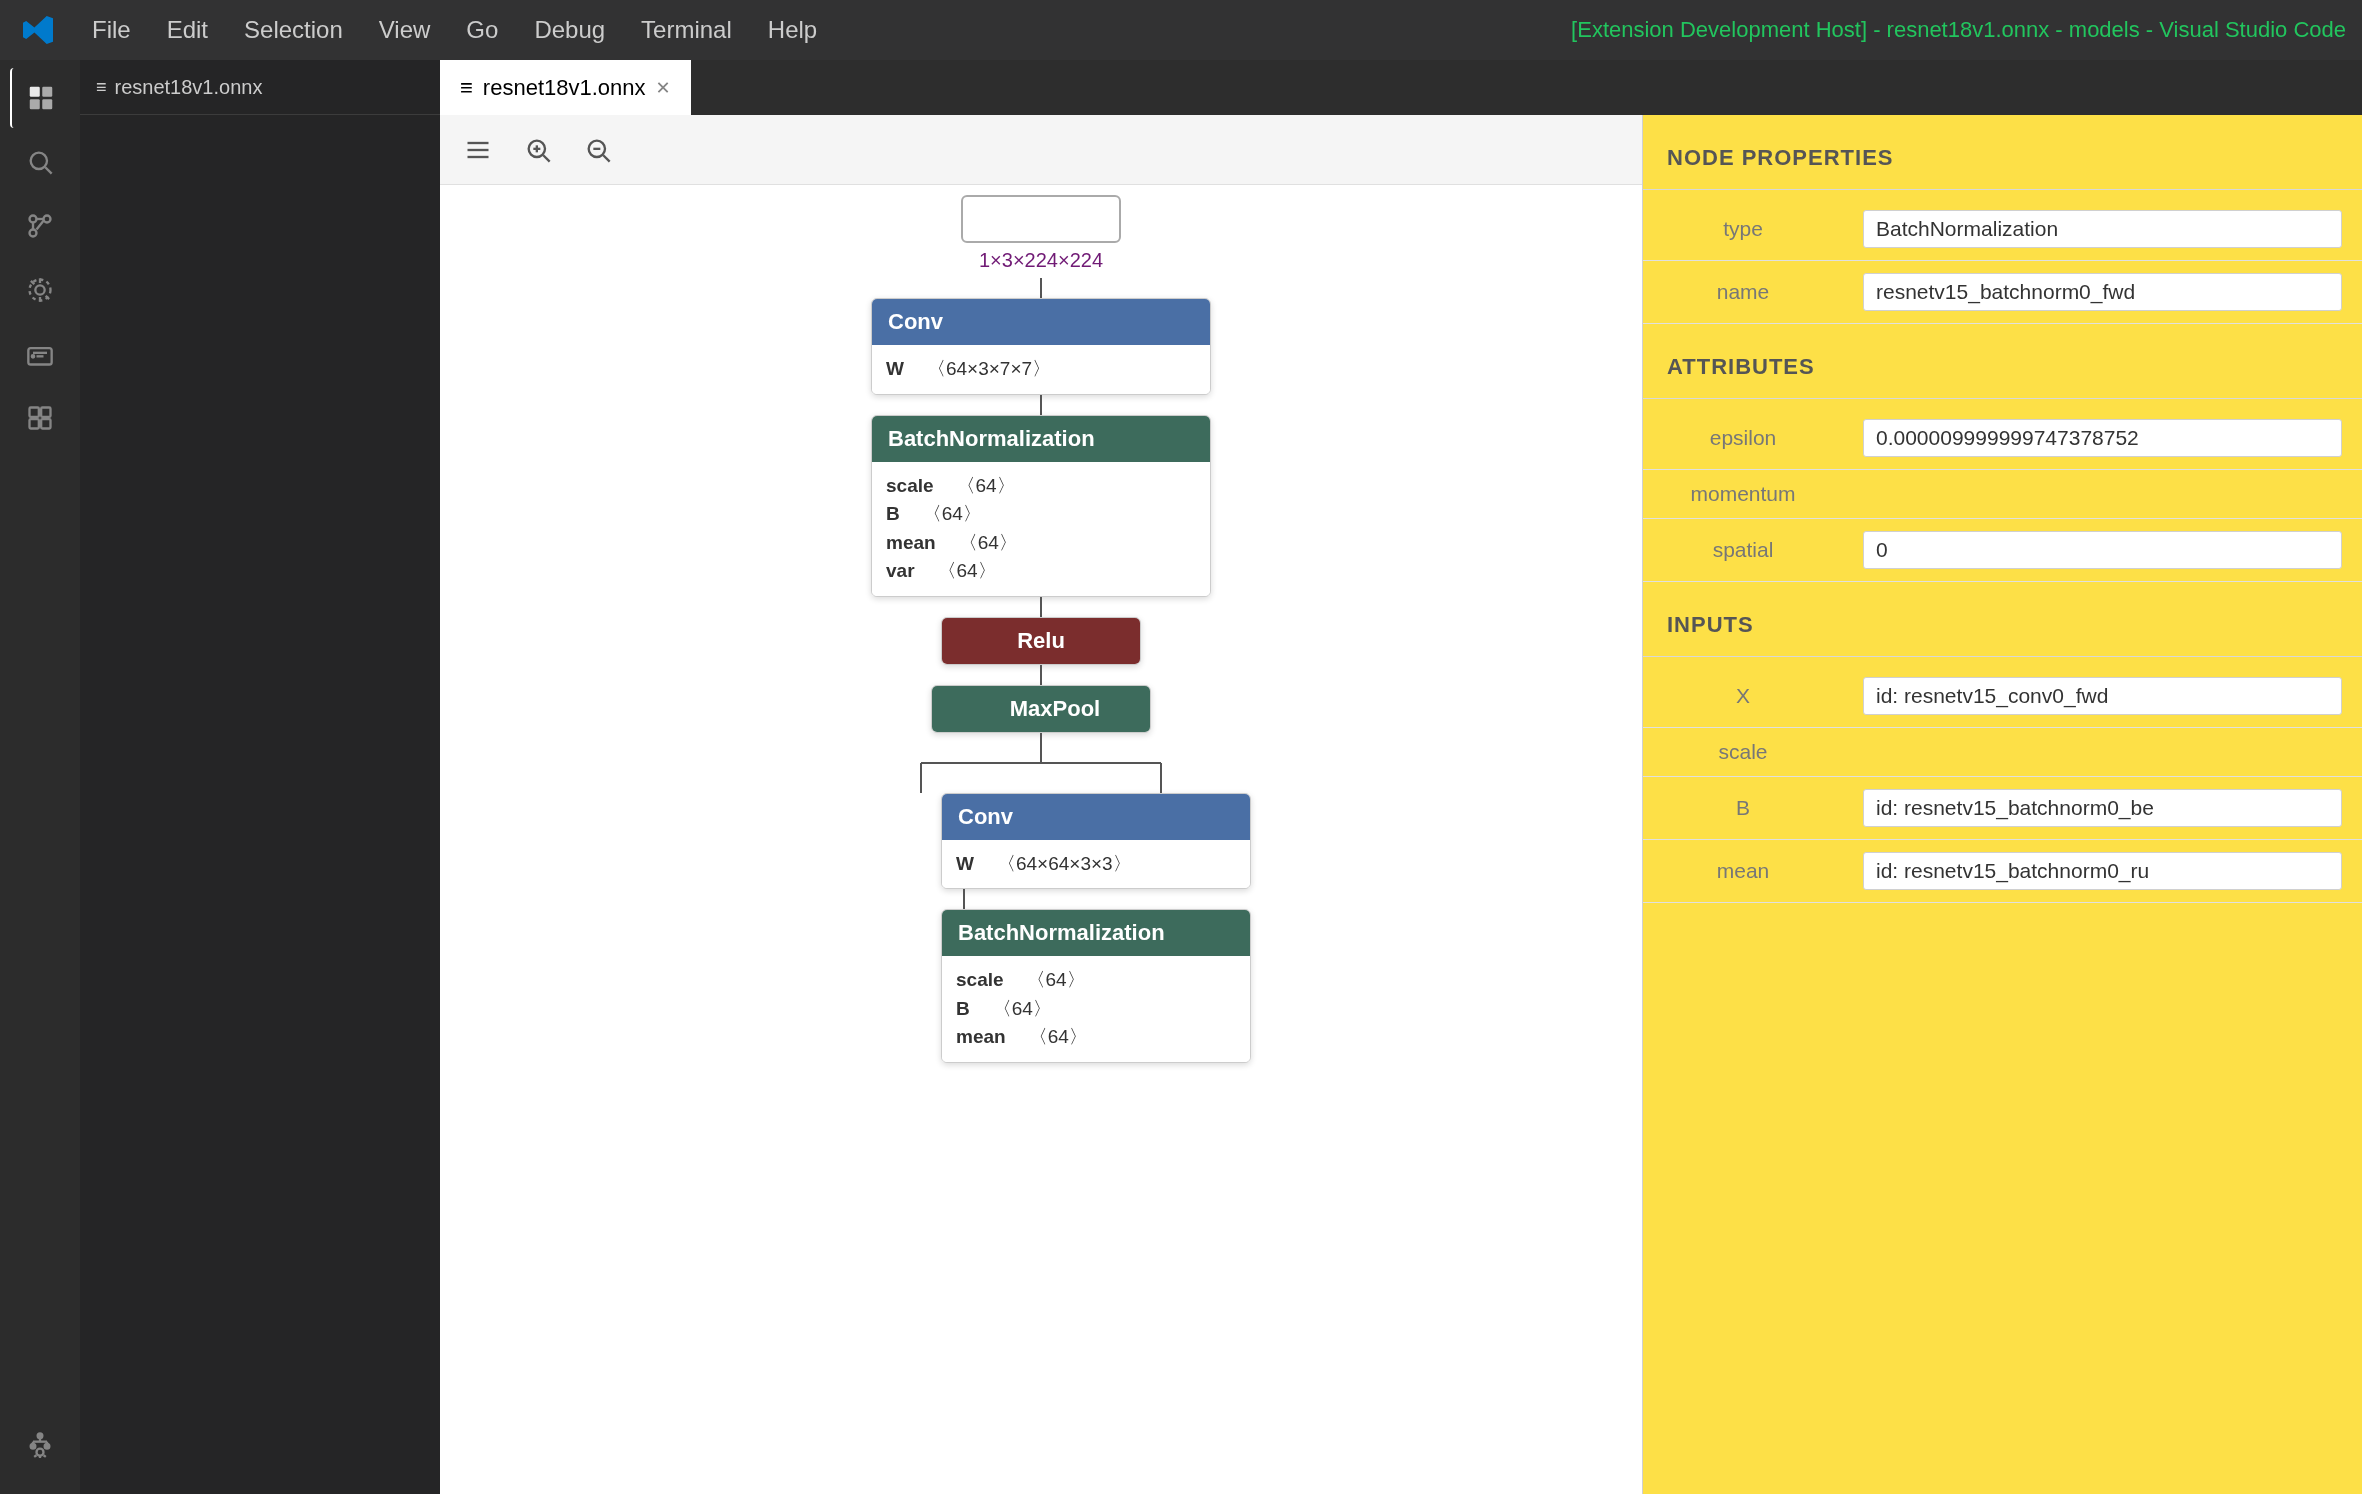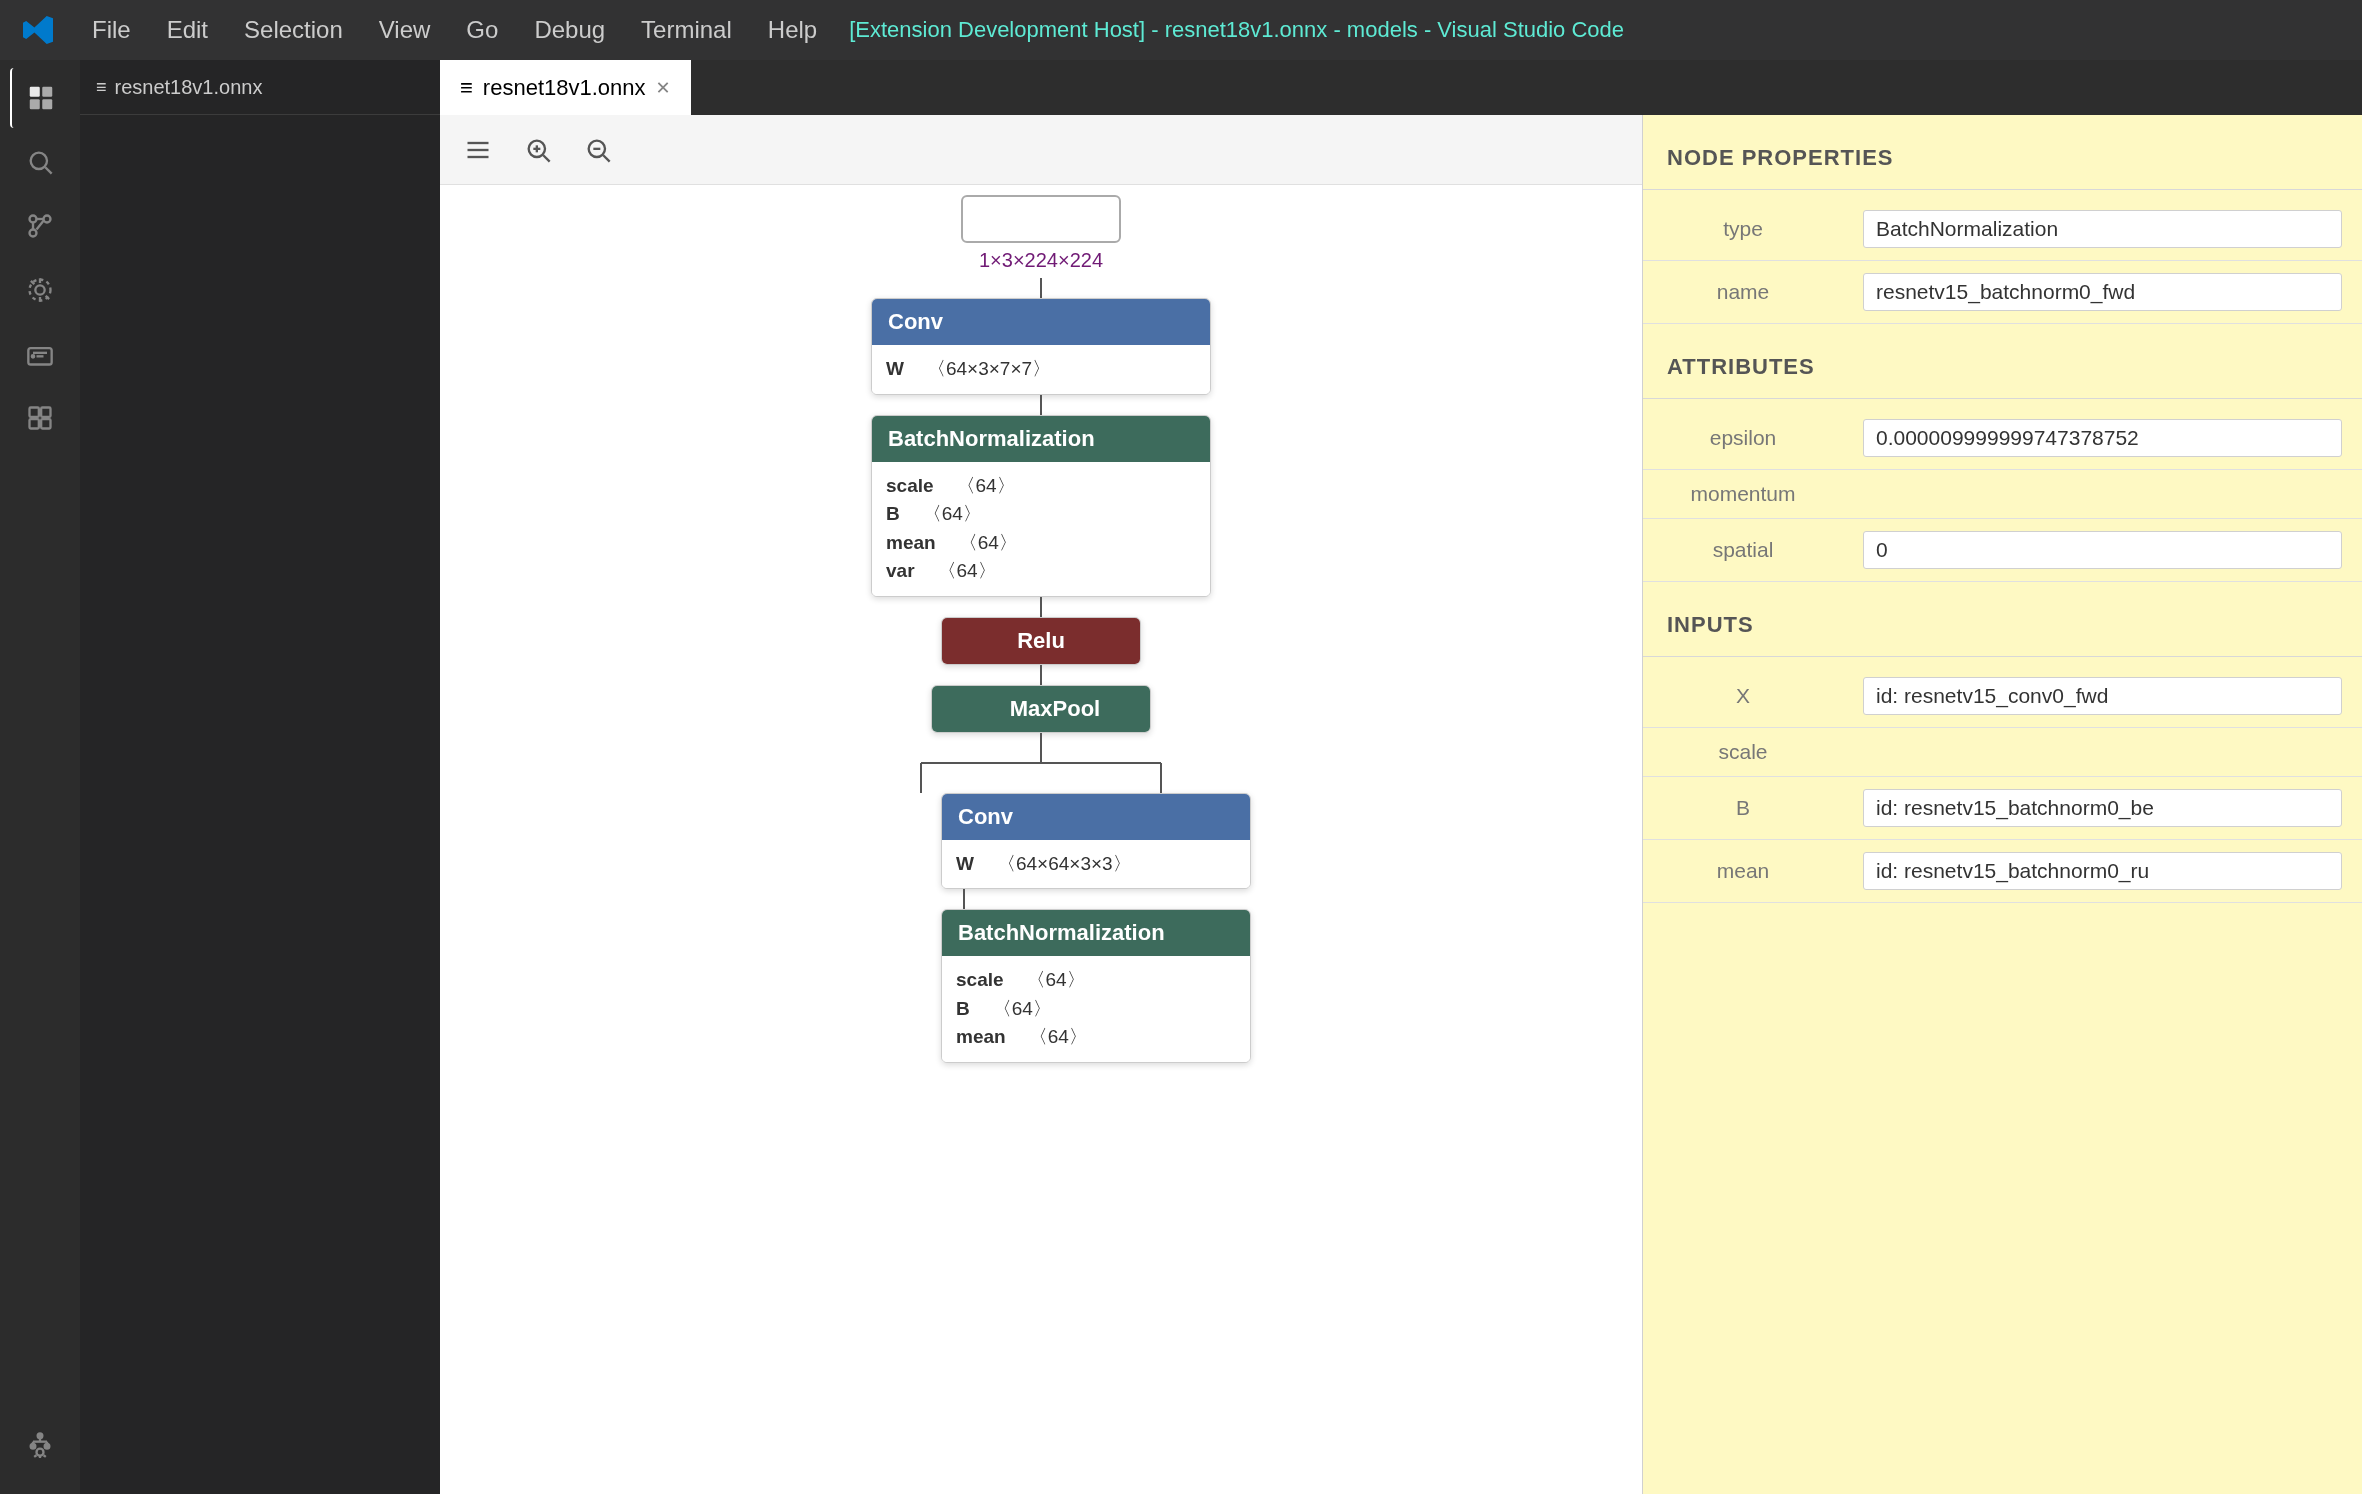--- a/index.html
+++ b/index.html
@@ -37,23 +37,23 @@
       align-items: center;
     }
     .menu-item {
       font-size: 24px;
       color: #cccccc;
       cursor: pointer;
       padding: 4px 8px;
     }
     .title-bar-title {
       flex: 1;
-      text-align: left;
+      text-align: right;
       font-size: 22px;
-      color: #5eead4;
+      color: #22c55e;
     }
 
     
     .main-layout {
       display: flex;
       flex: 1;
       overflow: hidden;
     }
 
     
@@ -186,21 +186,21 @@
     .graph-area {
       flex: 1;
       background: #ffffff;
       overflow: hidden;
       position: relative;
     }
 
     
     .properties-panel {
       width: 720px;
-      background: #fef9c3;
+      background: #fde047;
       border-left: 1px solid #d0d0d0;
       overflow-y: auto;
       flex-shrink: 0;
       padding: 20px 0;
     }
 
     .node-box {
       border-radius: 6px;
       overflow: hidden;
       min-width: 200px;

